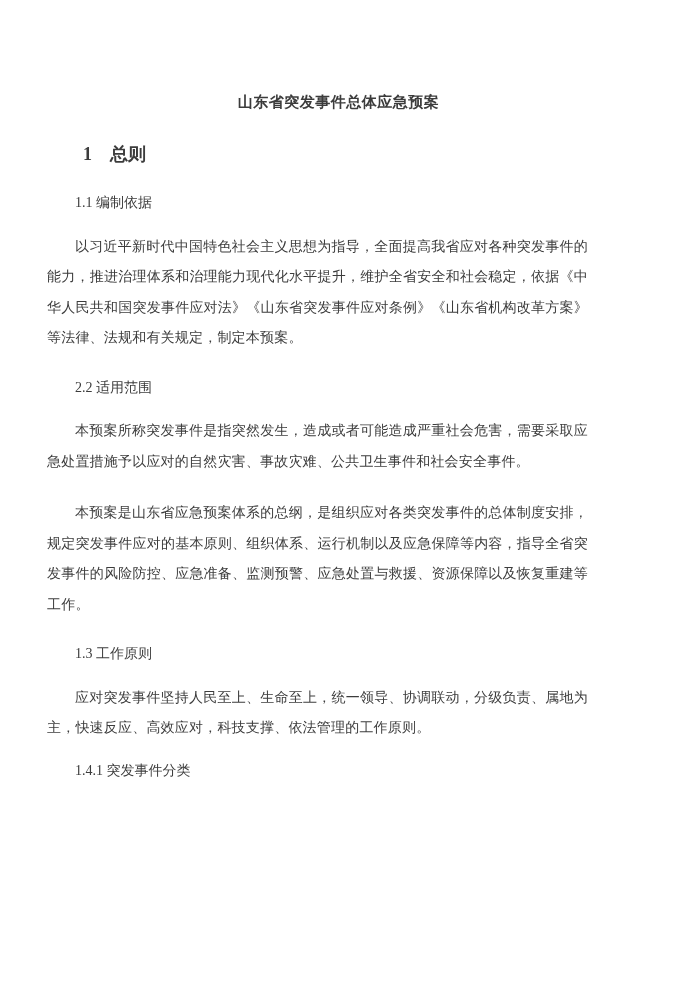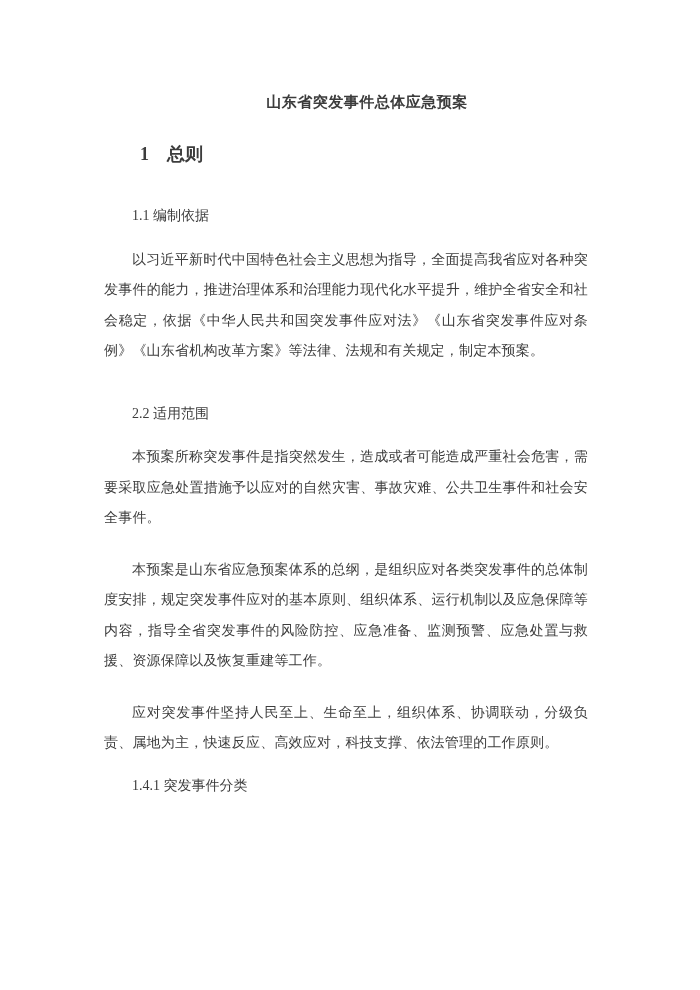--- a/index.html
+++ b/index.html
@@ -6,21 +6,21 @@
     margin: 0;
     padding: 0;
     background: #ffffff;
   }
   .page {
     position: relative;
     box-sizing: border-box;
     width: 700px;
     height: 990px;
     background: #ffffff;
-    padding: 87px 112px 0 104px;
+    padding: 87px 112px 0 47px;
     font-family: "Liberation Serif", "DejaVu Serif", serif;
     color: #3c3c3c;
     font-size: 14px;
     line-height: 30.5px;
     overflow: hidden;
   }
   .doc-title {
     text-align: center;
     font-weight: bold;
     font-size: 15px;
@@ -32,21 +32,21 @@
     white-space: pre-wrap;
   }
   .block-h1 {
     font-weight: bold;
     font-size: 18px;
     text-indent: 2em;
     margin-top: 21px;
   }
   .block-h2 {
     text-indent: 2em;
-    margin-top: 32px;
+    margin-top: 19px;
   }
   .block-h3 {
     text-indent: 2em;
     margin-top: 12px;
     font-family: Liberation Serif, serif;
   }
   .block-p {
     text-indent: 2em;
     text-align: justify;
     margin-top: 13px;
@@ -68,18 +68,19 @@
   <div class="block block-h2">1.1 编制依据</div>
 
   <div class="block block-p">以习近平新时代中国特色社会主义思想为指导，全面提高我省应对各种突发事件的能力，推进治理体系和治理能力现代化水平提升，维护全省安全和社会稳定，依据《中华人民共和国突发事件应对法》《山东省突发事件应对条例》《山东省机构改革方案》等法律、法规和有关规定，制定本预案。</div>
 
   <div class="block block-h2">2.2 适用范围</div>
 
   <div class="block block-p">本预案所称突发事件是指突然发生，造成或者可能造成严重社会危害，需要采取应急处置措施予以应对的自然灾害、事故灾难、公共卫生事件和社会安全事件。</div>
 
   <div class="block block-p">本预案是山东省应急预案体系的总纲，是组织应对各类突发事件的总体制度安排，规定突发事件应对的基本原则、组织体系、运行机制以及应急保障等内容，指导全省突发事件的风险防控、应急准备、监测预警、应急处置与救援、资源保障以及恢复重建等工作。</div>
 
+  <div class="block block-h2">1.3 工作原则</div>
 
-  <div class="block block-p">应对突发事件坚持人民至上、生命至上，组织体系、协调联动，分级负责、属地为主，快速反应、高效应对，科技支撑、依法管理的工作原则。</div>
+  <div class="block block-p">应对突发事件坚持人民至上、生命至上，统一领导、协调联动，分级负责、属地为主，快速反应、高效应对，科技支撑、依法管理的工作原则。</div>
 
 
   <div class="block block-h3">1.4.1 突发事件分类</div>
 </div>
 
 </body></html>

